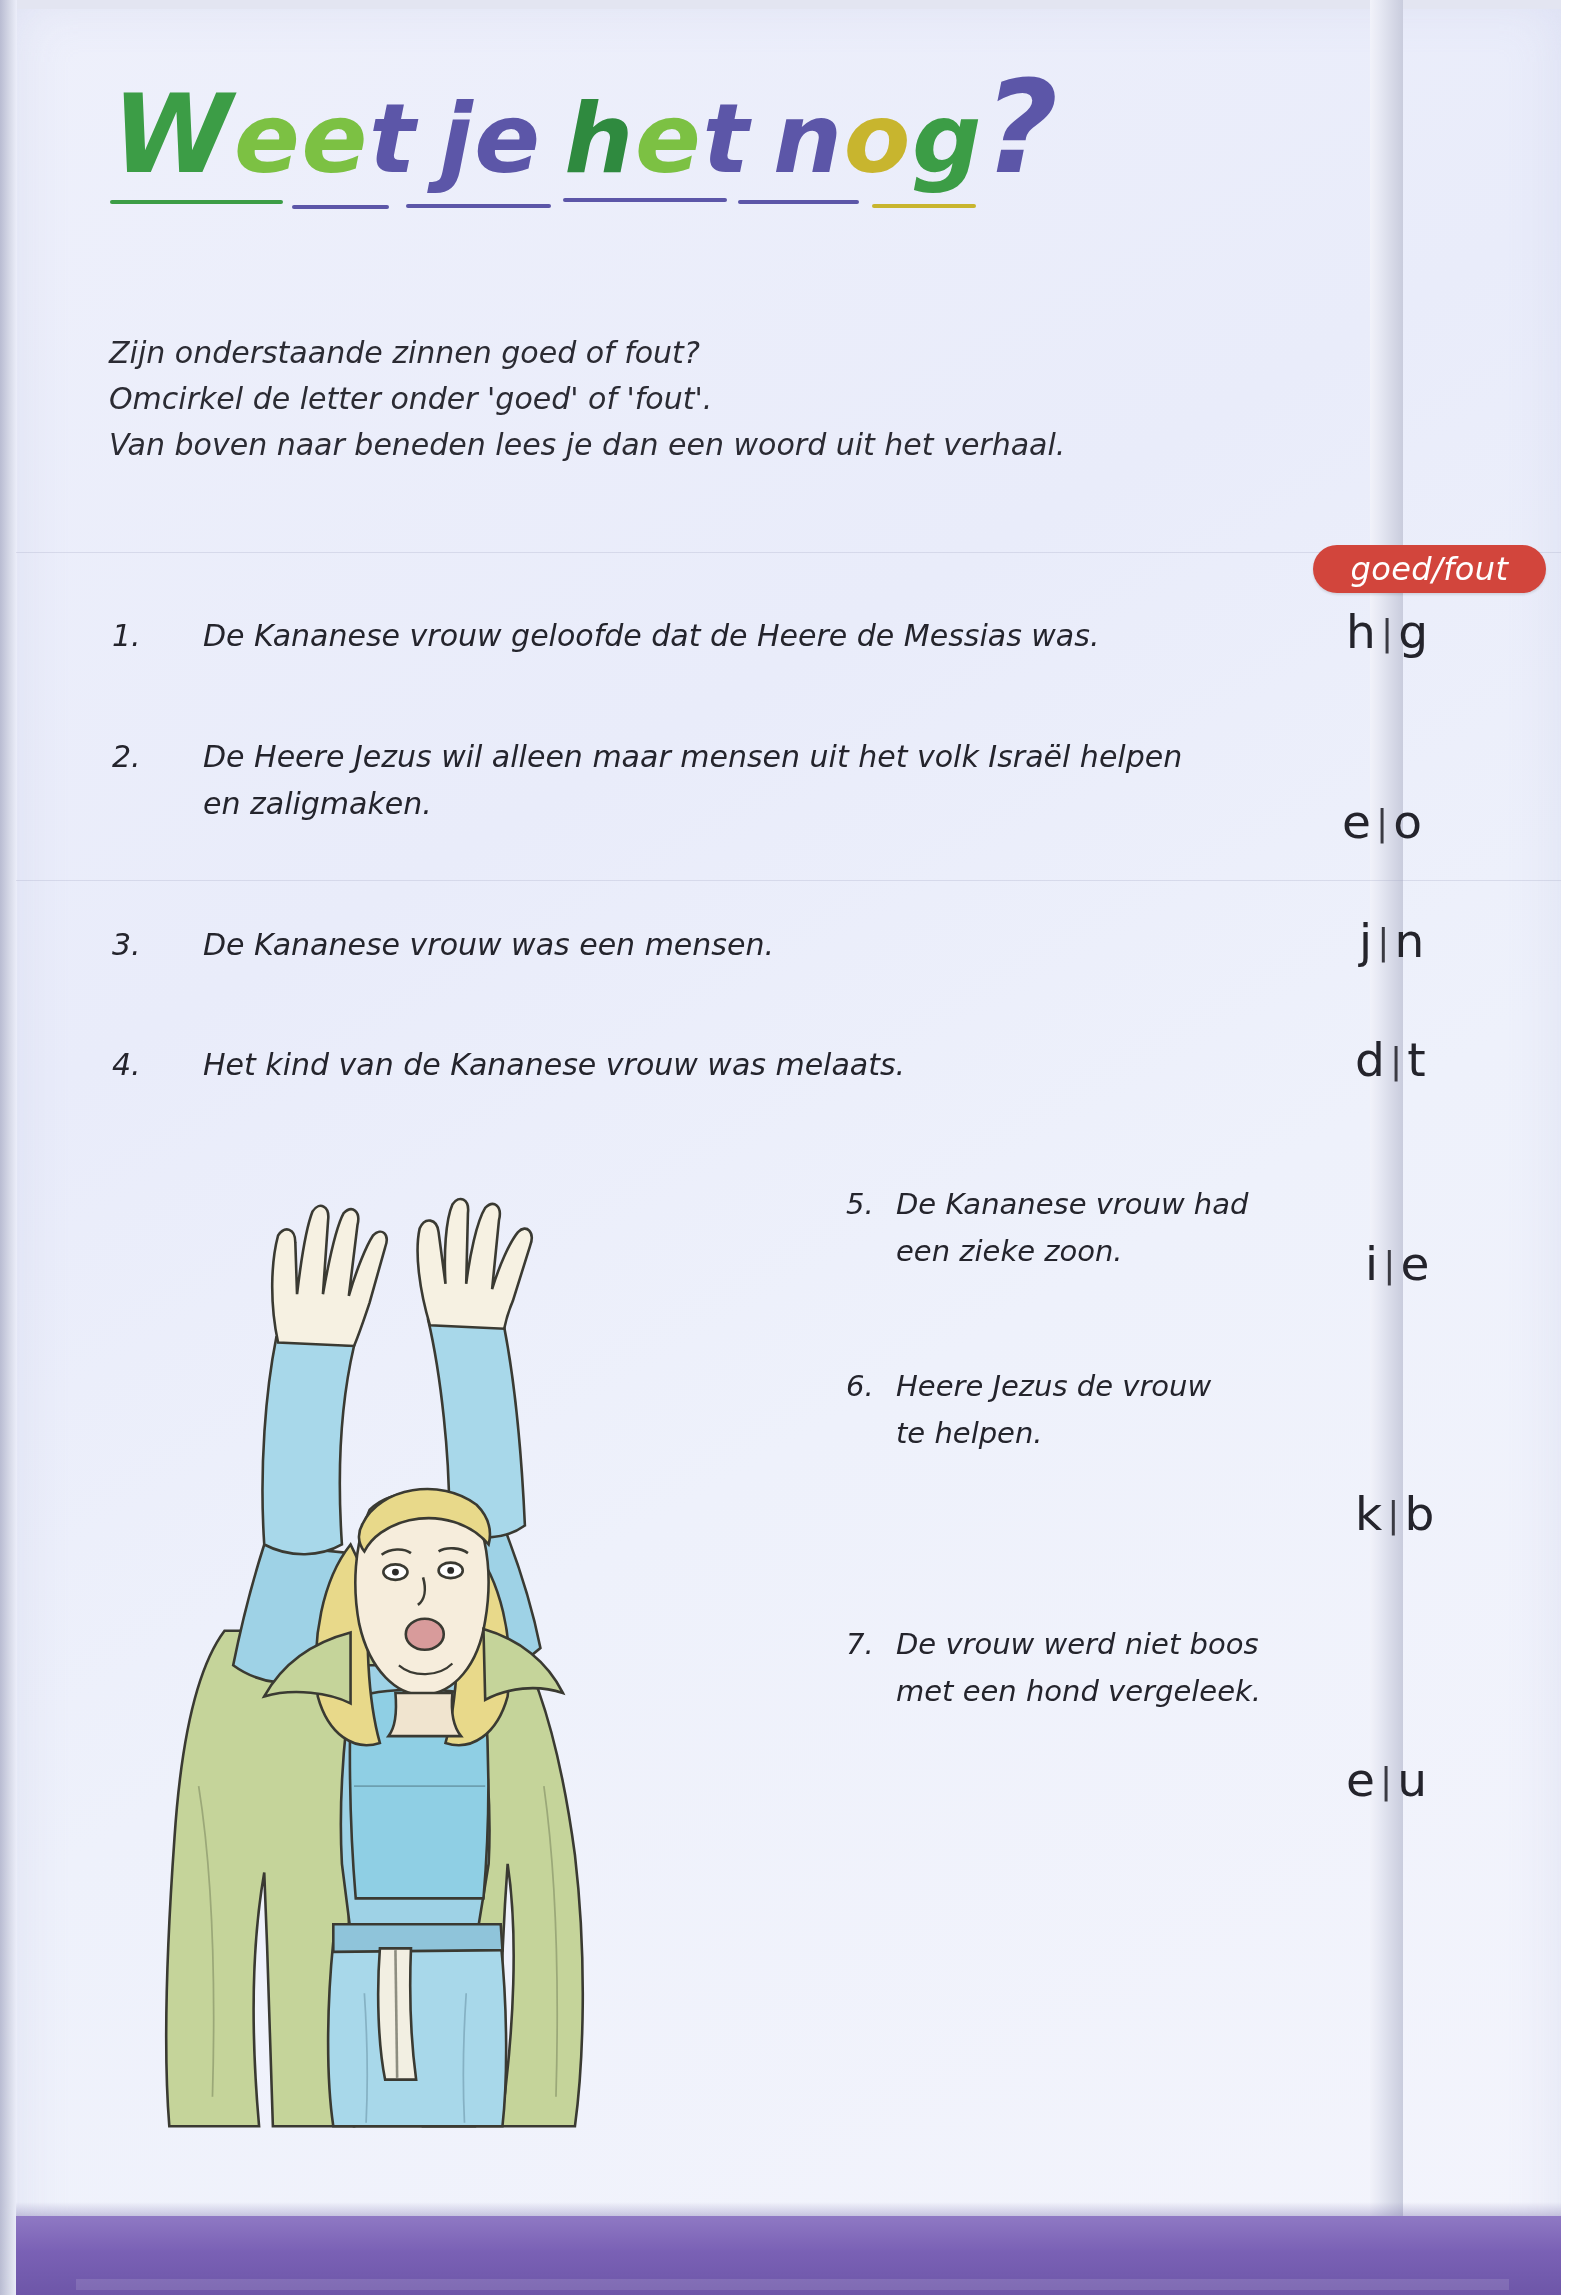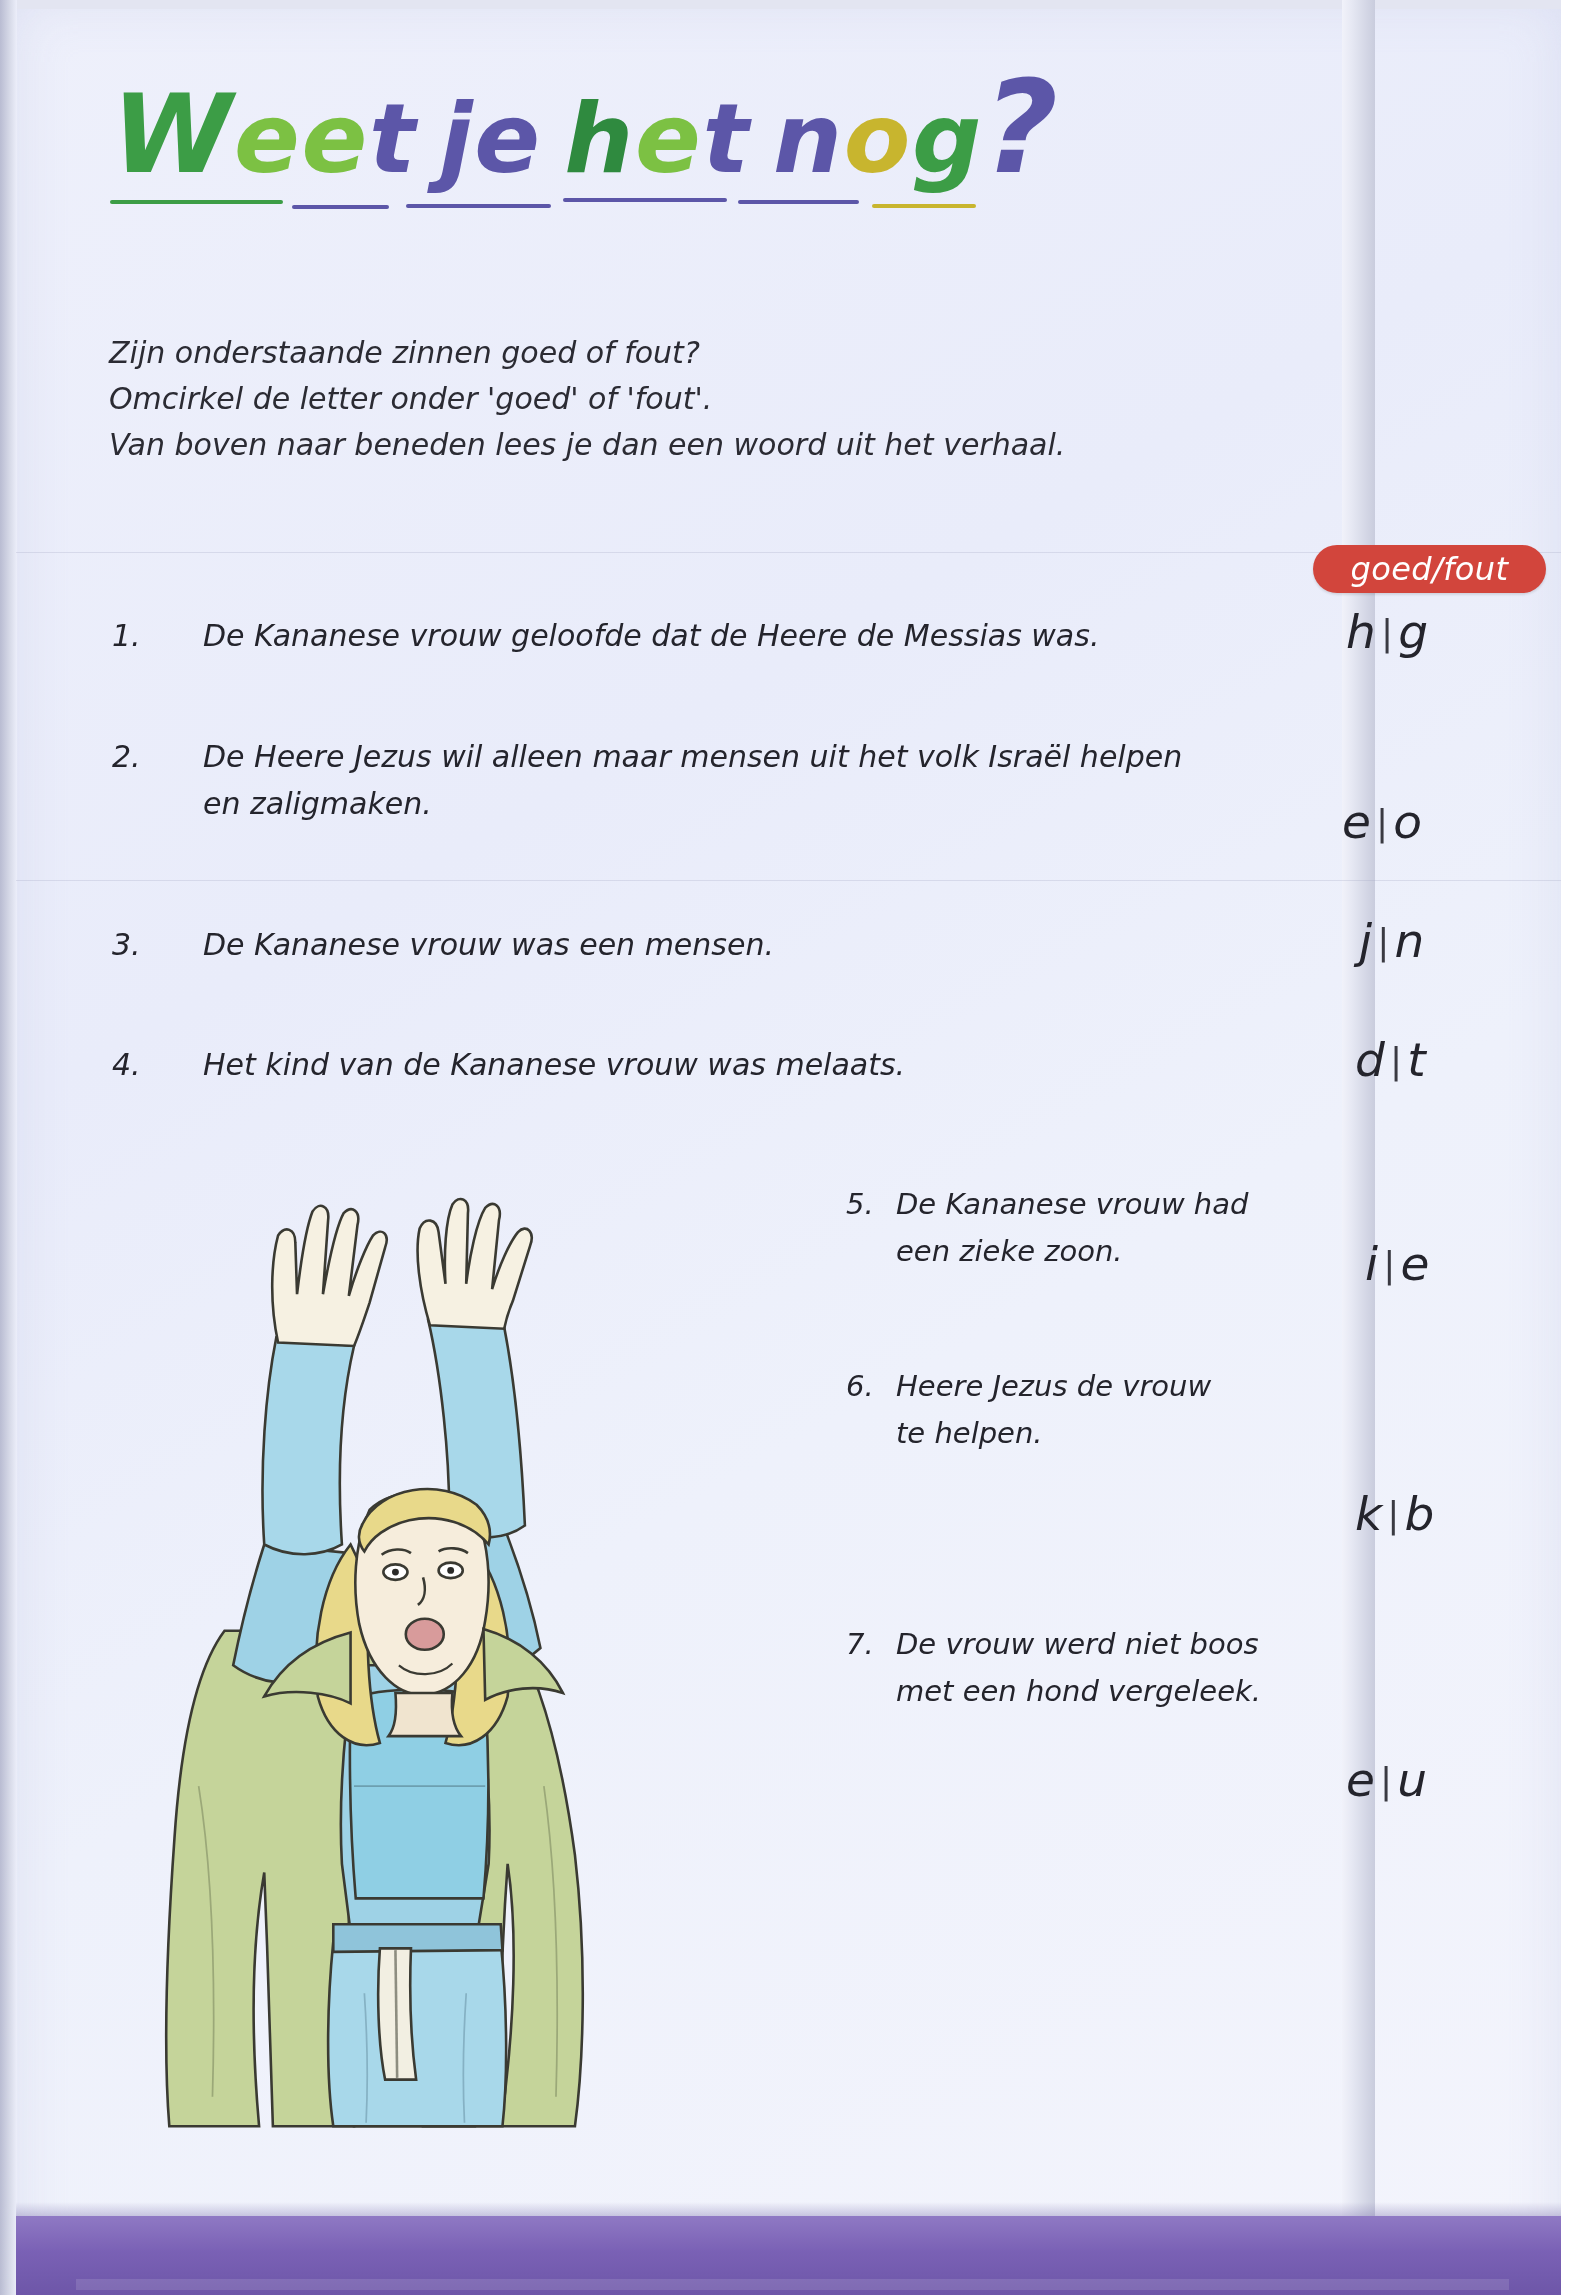--- a/index.html
+++ b/index.html
@@ -12,20 +12,21 @@
     height: 2295px;
     font-family: "Liberation Sans", sans-serif;
     overflow: hidden;
   }
 
   #page {
     position: relative;
     width: 1375px;
     height: 2295px;
     background: #ffffff;
+    padding-left: 28px;
   }
 
   
   .page-sheet {
     position: absolute;
     left: 15.5px;
     top: 0px;
     width: 1545px;
     height: 2268px;
     background: linear-gradient(150deg, #eef0fb 0%, #e9ecfa 35%, #eef1fb 60%, #f3f4fc 100%);
@@ -183,21 +184,20 @@
 
   .q1 { left: 112px; top: 613px; width: 1200px; }
   .q2 { left: 112px; top: 734px; width: 1208px; }
   .q3 { left: 112px; top: 922px; width: 1200px; }
   .q4 { left: 112px; top: 1042px; width: 1200px; }
 
   
   .ans {
     position: absolute;
     font-family: "DejaVu Sans", sans-serif;
-    font-style: italic;
     font-size: 47px;
     color: #24242c;
     white-space: nowrap;
   }
   .ans .bar {
     display: inline-block;
     width: 22.4px;
     text-align: center;
     color: #3a3a42;
     font-size: 36px;

